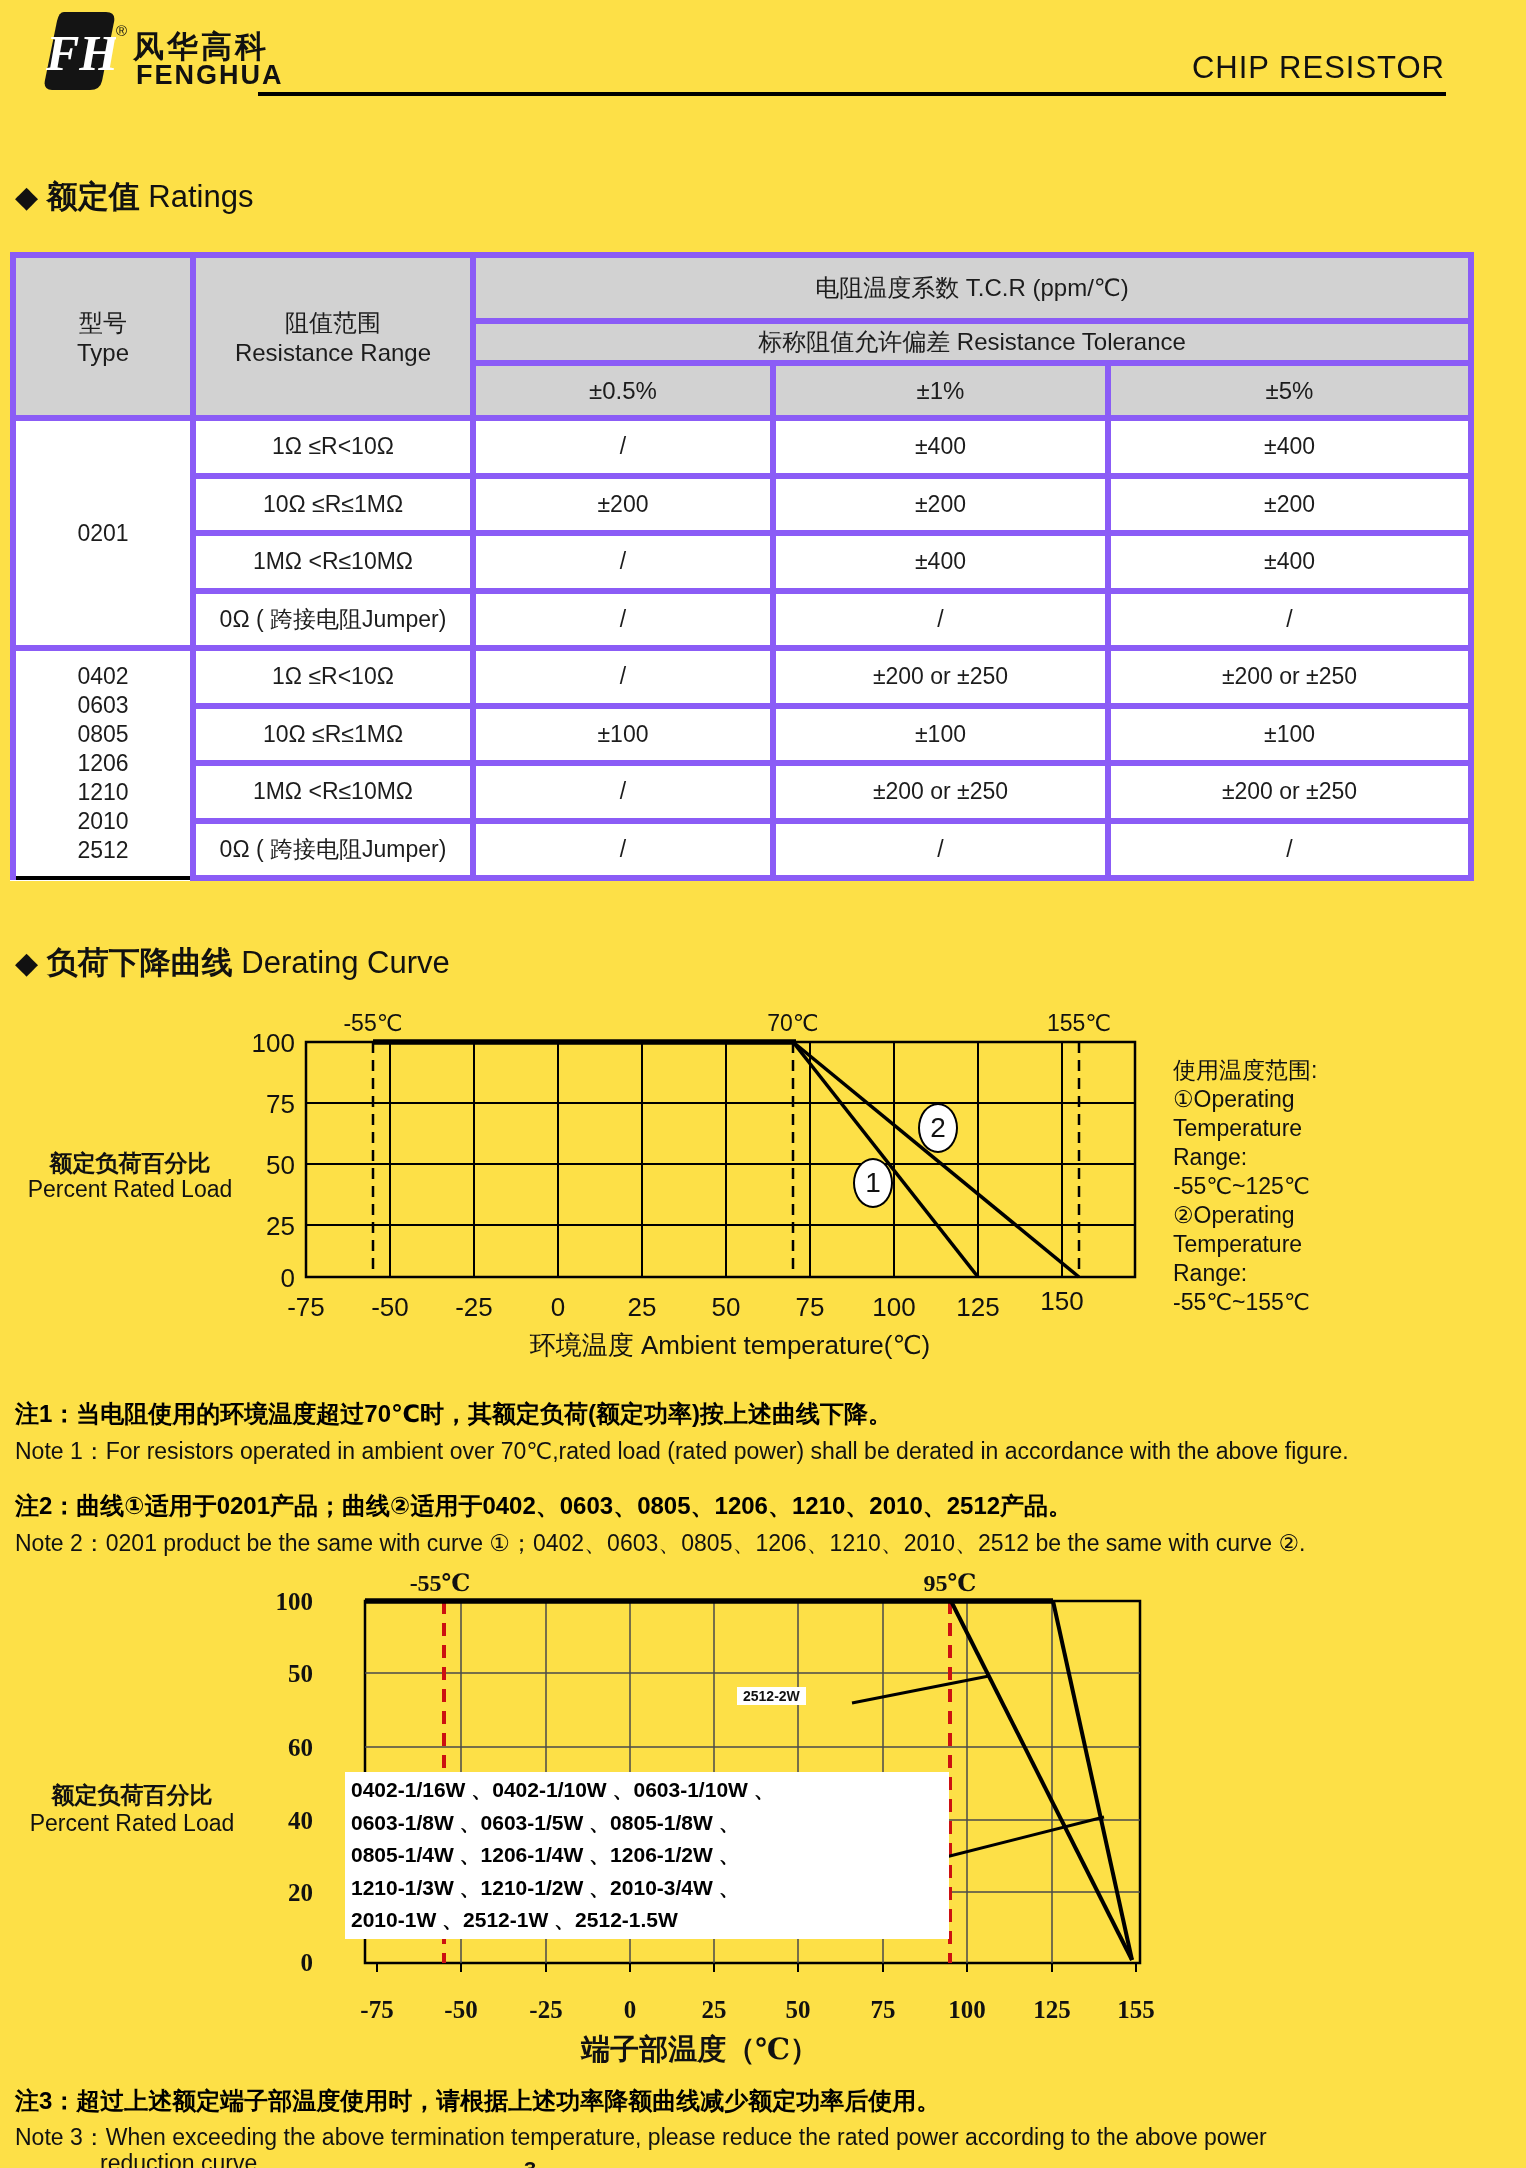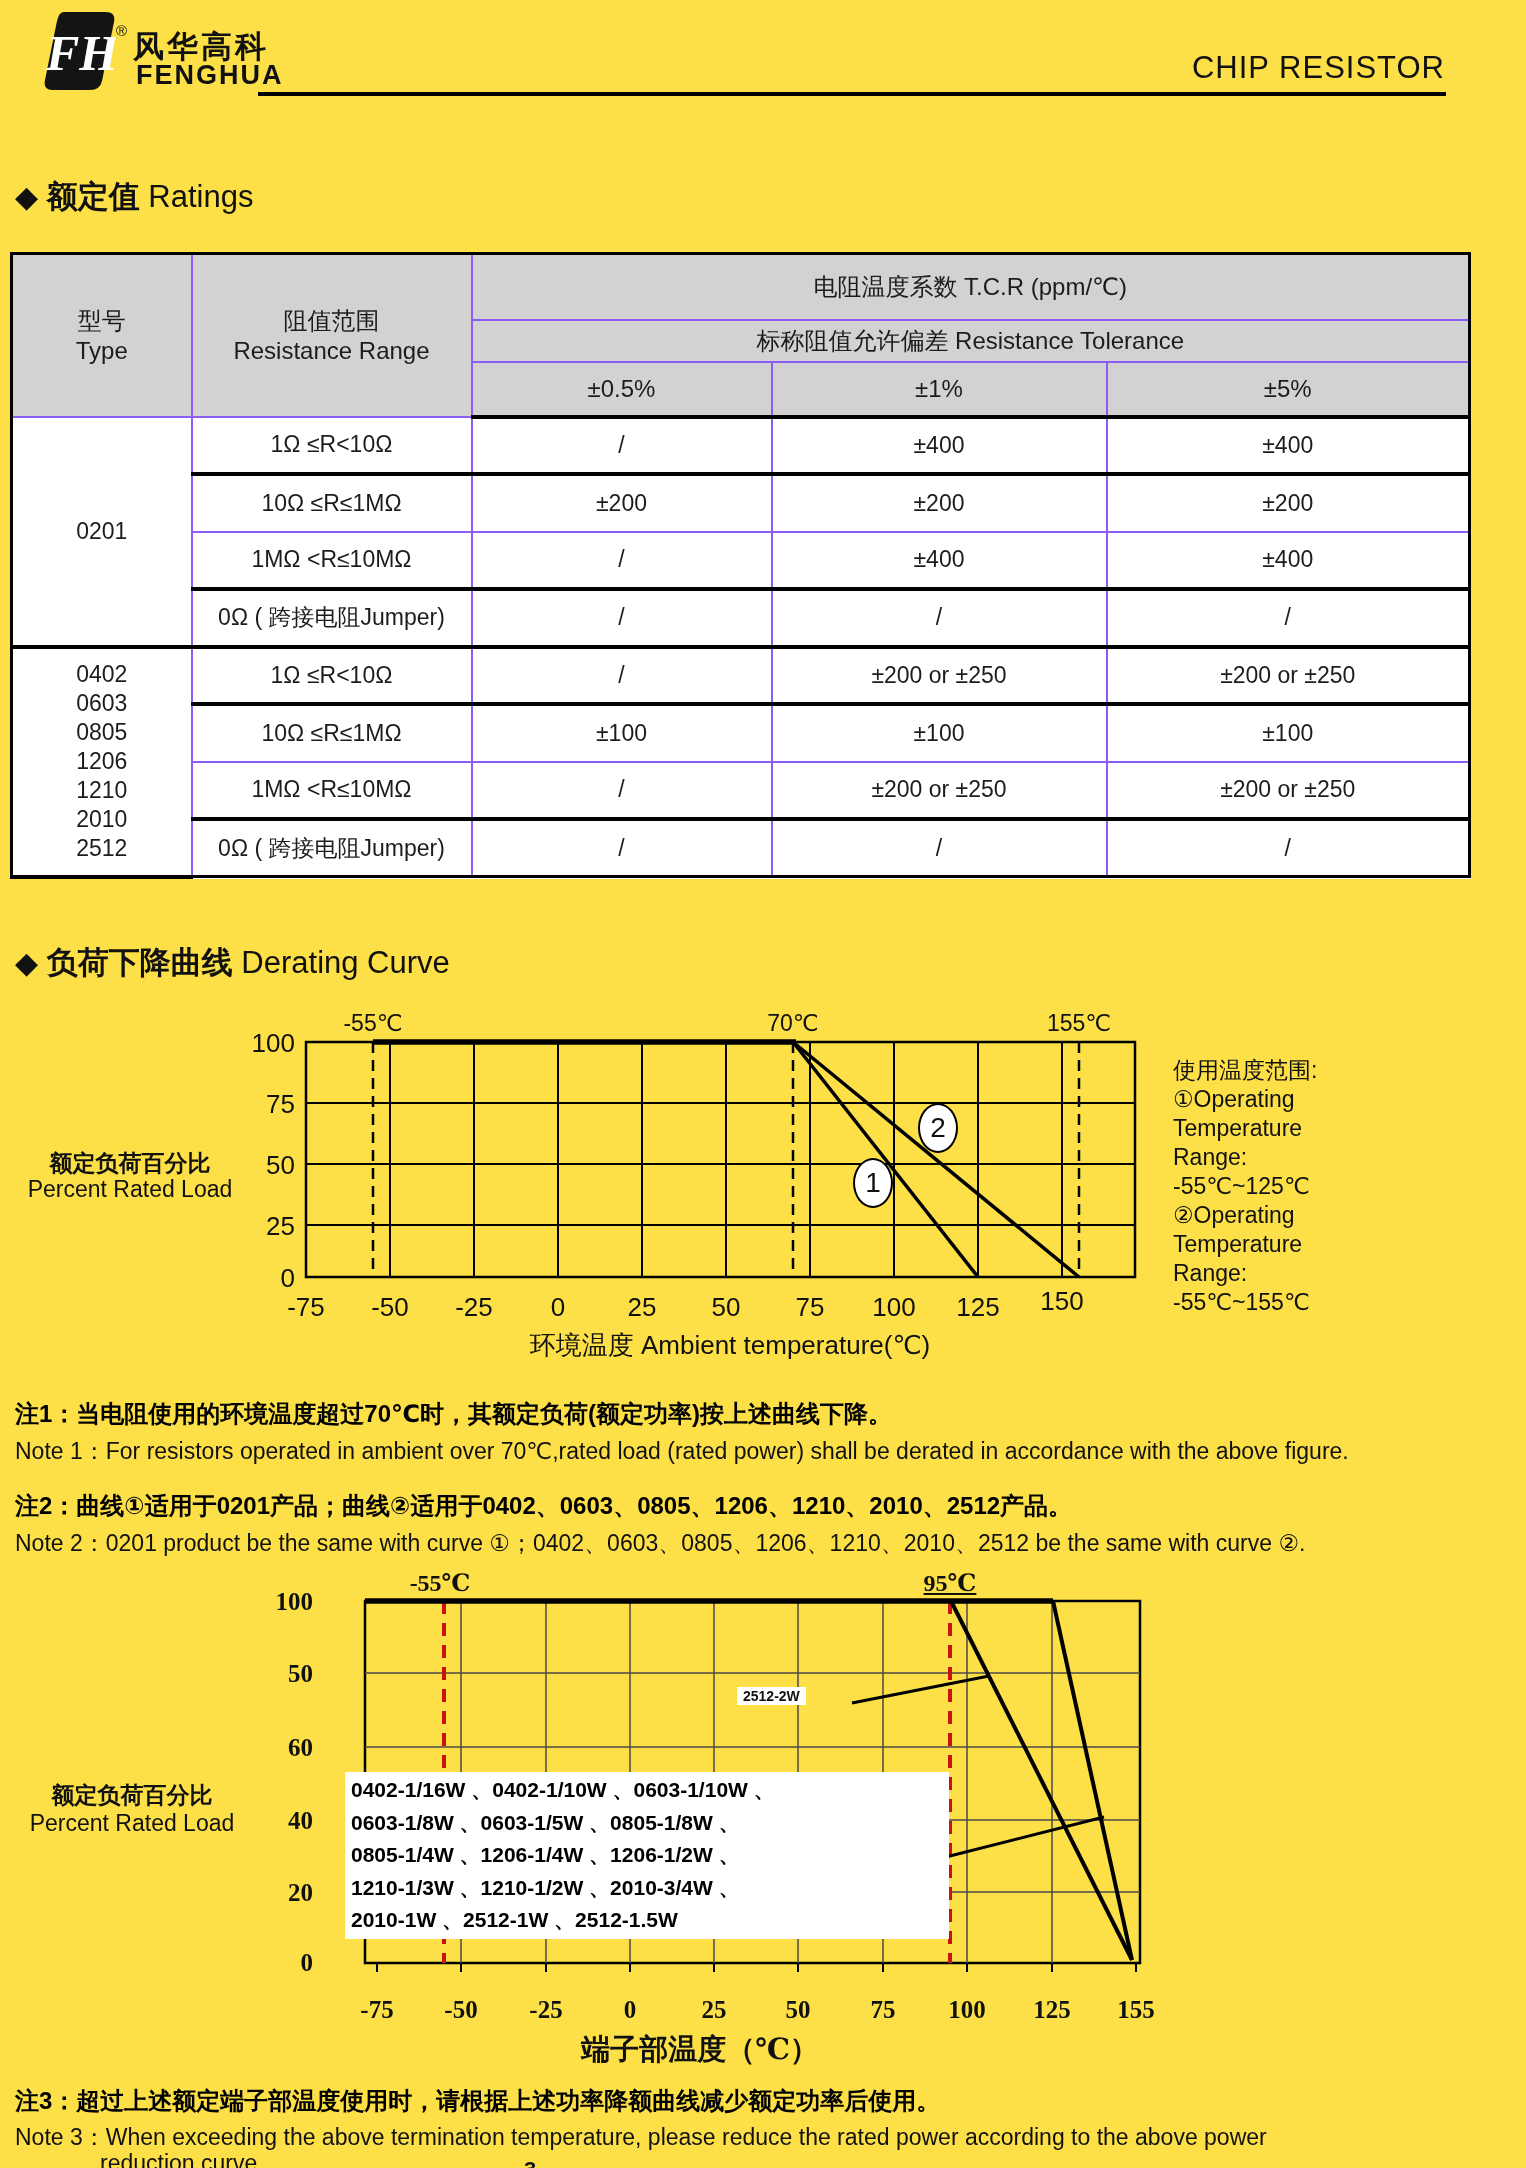--- a/index.html
+++ b/index.html
@@ -13,21 +13,21 @@
   .brand-en{font-size:27px;font-weight:bold;letter-spacing:2px;}
   .reg{font-size:15px;}
   .prod-title{font-size:31px;letter-spacing:1px;}
   .hrule{background:#000;height:4px;}
   
   .sec-title{font-size:31px;white-space:nowrap;}
   .sec-title .dia{font-size:30px;}
   .sec-title .zh{font-weight:bold;}
   
   table.ratings{border-collapse:collapse;table-layout:fixed;border:3px solid #000;background:#fff;}
-  table.ratings td{border:2px solid #8b5cf6;text-align:center;vertical-align:middle;
+  table.ratings td{border:6px solid #8b5cf6;text-align:center;vertical-align:middle;
                    font-size:23px;color:#1c1c1c;padding:0 4px;}
   table.ratings td.gray{background:#d2d2d2;font-size:24px;}
   table.ratings tr.thickb>td{border-bottom:4px solid #000;}
   td.typecell{font-size:24px;line-height:29px;}
   
   .ticklbl{font-size:26px;color:#111;}
   .toplbl{font-size:23px;color:#111;}
   .axlbl{font-size:26px;color:#111;}
   .ylbl-zh{font-size:23px;font-weight:600;}
   .ylbl-en{font-size:23px;}
@@ -239,21 +239,21 @@
 
   <div class="abs note-zh" style="left:15px;top:1398px;">注1：当电阻使用的环境温度超过70℃时，其额定负荷(额定功率)按上述曲线下降。</div>
   <div class="abs note-en" style="left:15px;top:1436px;">Note 1：For resistors operated in ambient over 70℃,rated load (rated power) shall be derated in accordance with the above figure.</div>
   <div class="abs note-zh" style="left:15px;top:1490px;">注2：曲线①适用于0201产品；曲线②适用于0402、0603、0805、1206、1210、2010、2512产品。</div>
   <div class="abs note-en" style="left:15px;top:1528px;">Note 2：0201 product be the same with curve ①；0402、0603、0805、1206、1210、2010、2512 be the same with curve ②.</div>
 
   <div class="abs ylbl-zh cx" style="left:132px;top:1780px;">额定负荷百分比</div>
   <div class="abs ylbl-en cx" style="left:132px;top:1810px;">Percent Rated Load</div>
 
   <div class="abs serifb c2top cx" style="left:440px;top:1568px;">-55℃</div>
-  <div class="abs serifb c2top cx" style="left:950px;top:1568px;text-decoration:underline;">95℃</div>
+  <div class="abs serifb c2top cx" style="left:950px;top:1568px;">95℃</div>
 
   <div class="abs serifb c2tick" style="right:1213px;top:1588px;">100</div>
   <div class="abs serifb c2tick" style="right:1213px;top:1660px;">50</div>
   <div class="abs serifb c2tick" style="right:1213px;top:1734px;">60</div>
   <div class="abs serifb c2tick" style="right:1213px;top:1807px;">40</div>
   <div class="abs serifb c2tick" style="right:1213px;top:1879px;">20</div>
   <div class="abs serifb c2tick" style="right:1213px;top:1949px;">0</div>
 
   <svg class="abs" style="left:358px;top:1594px;" width="800" height="390">
     <rect x="7" y="7" width="775" height="362" fill="none" stroke="#000" stroke-width="2.5"></rect>

